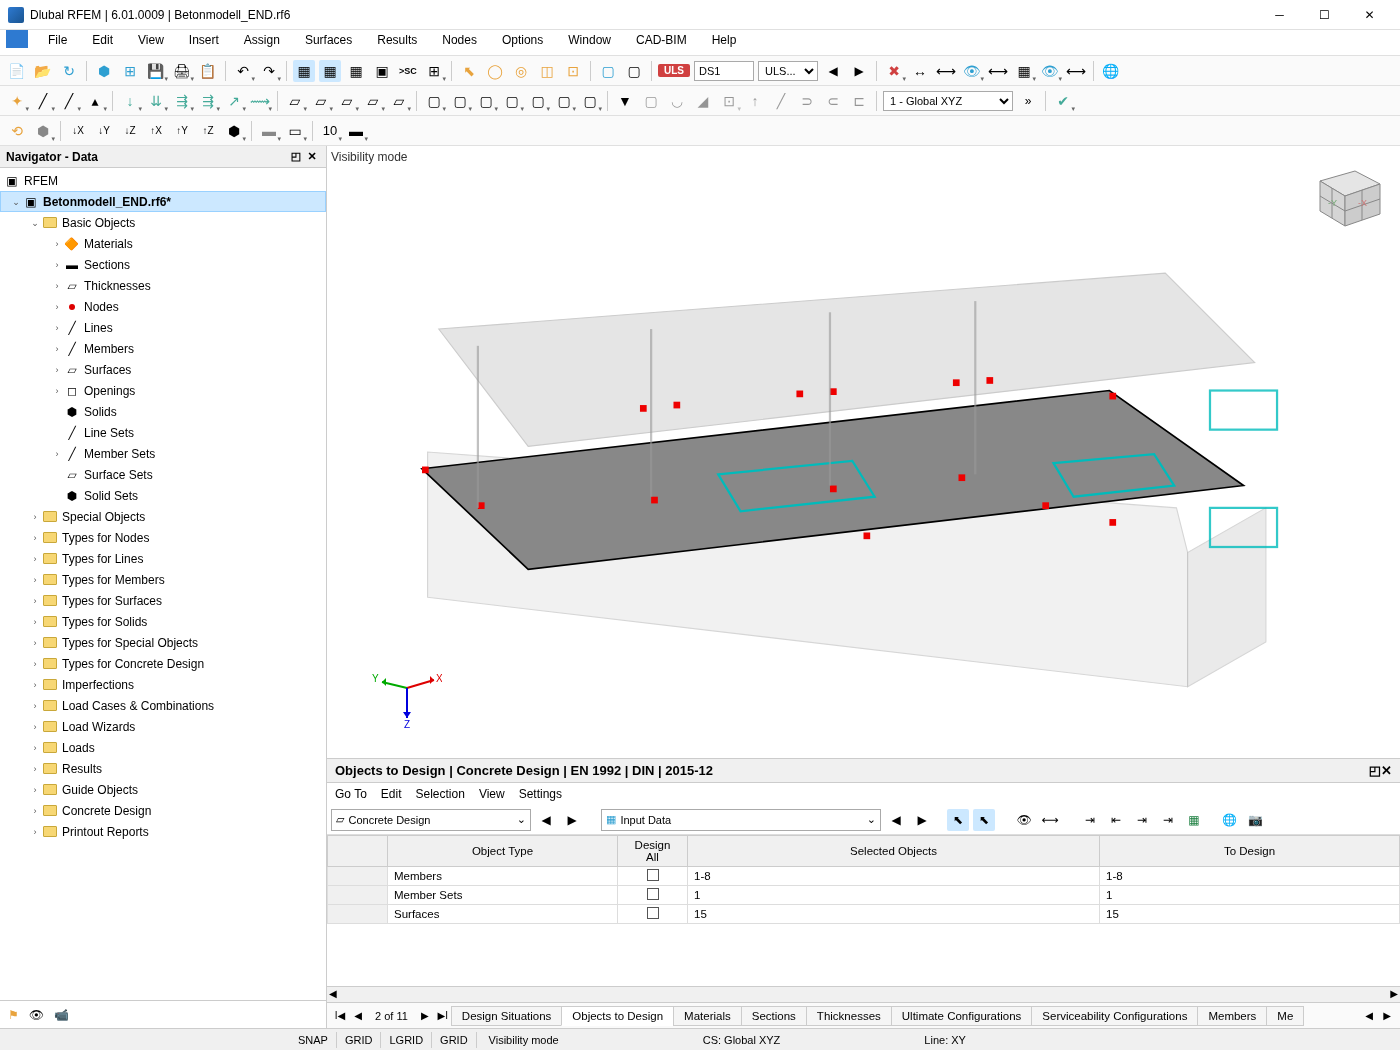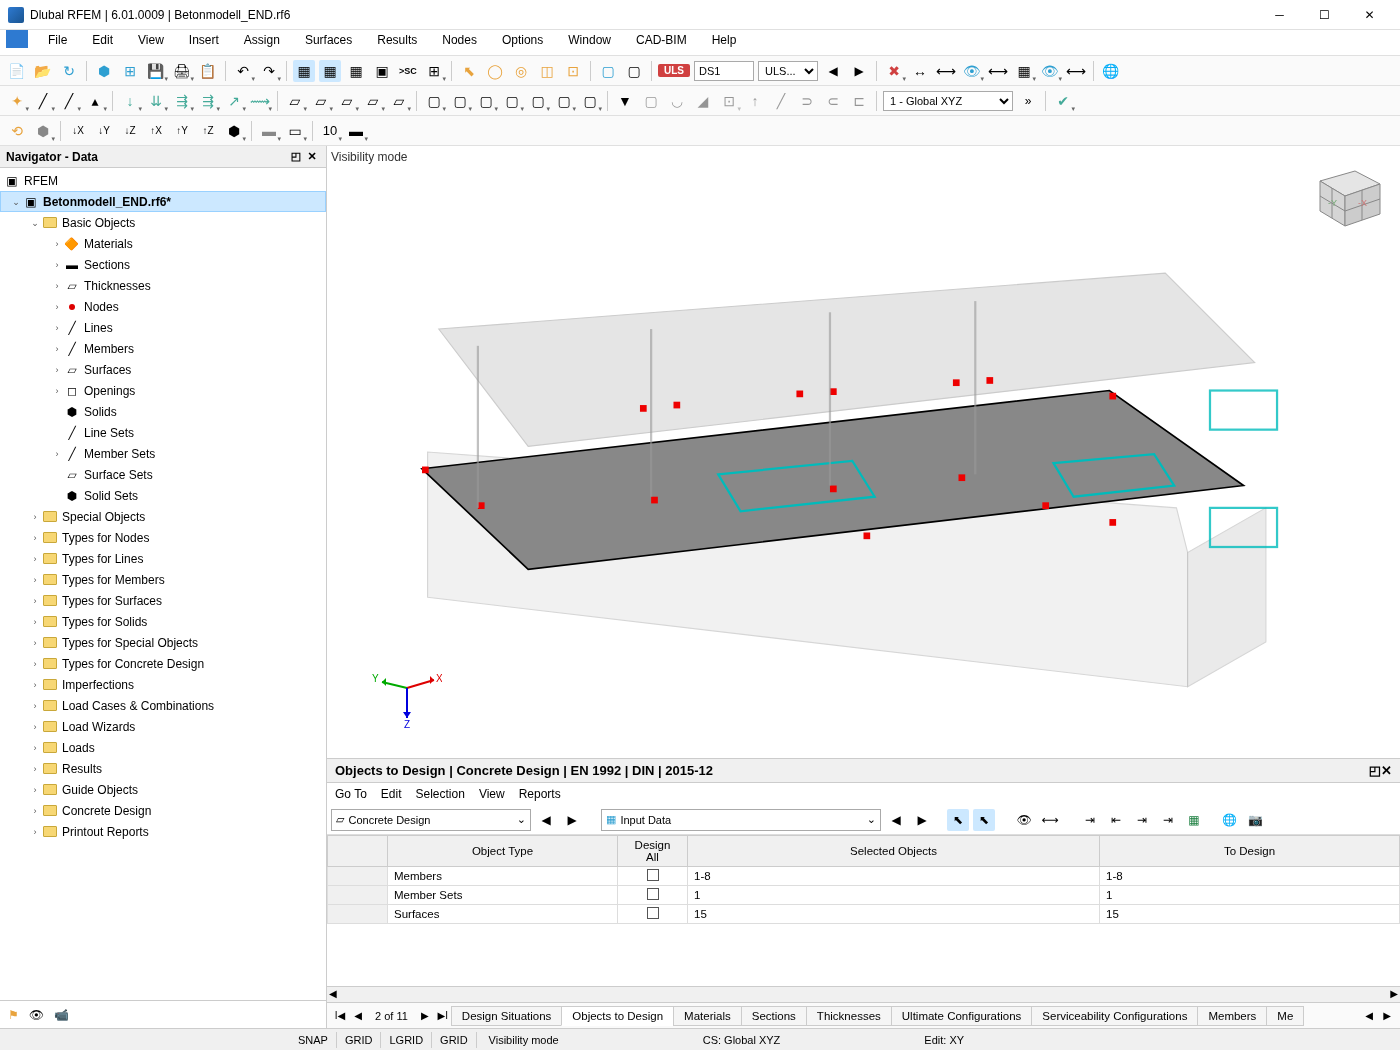--- a/index.html
+++ b/index.html
@@ -648,21 +648,21 @@
         <span>Objects to Design | Concrete Design | EN 1992 | DIN | 2015-12</span>
         <span class="spacer"></span>
         <span class="hbtn">◰</span>
         <span class="hbtn">✕</span>
       </div>
       <div class="bp-menu">
         <span>Go To</span>
         <span>Edit</span>
         <span>Selection</span>
         <span>View</span>
-        <span>Reports</span>
+        <span>Settings</span>
       </div>
       <div class="bp-toolbar">
         <div class="bp-sel" style="width:200px">
           <span>▱</span>
           <span>Concrete Design</span>
           <span style="margin-left:auto">⌄</span>
         </div>
         <div class="tb-icon">◀</div>
         <div class="tb-icon">▶</div>
         <div style="width:10px"></div>
@@ -757,14 +757,14 @@
 </div>
 
 <div class="status-bar">
   <div style="width:290px"></div>
   <span class="sb-btn">SNAP</span>
   <span class="sb-btn">GRID</span>
   <span class="sb-btn">LGRID</span>
   <span class="sb-btn">GRID</span>
   <span class="sb-txt">Visibility mode</span>
   <span class="sb-txt" style="margin-left:120px">CS: Global XYZ</span>
-  <span class="sb-txt" style="margin-left:120px">Edit: XY</span>
+  <span class="sb-txt" style="margin-left:120px">Line: XY</span>
 </div>
 
 </body></html>

